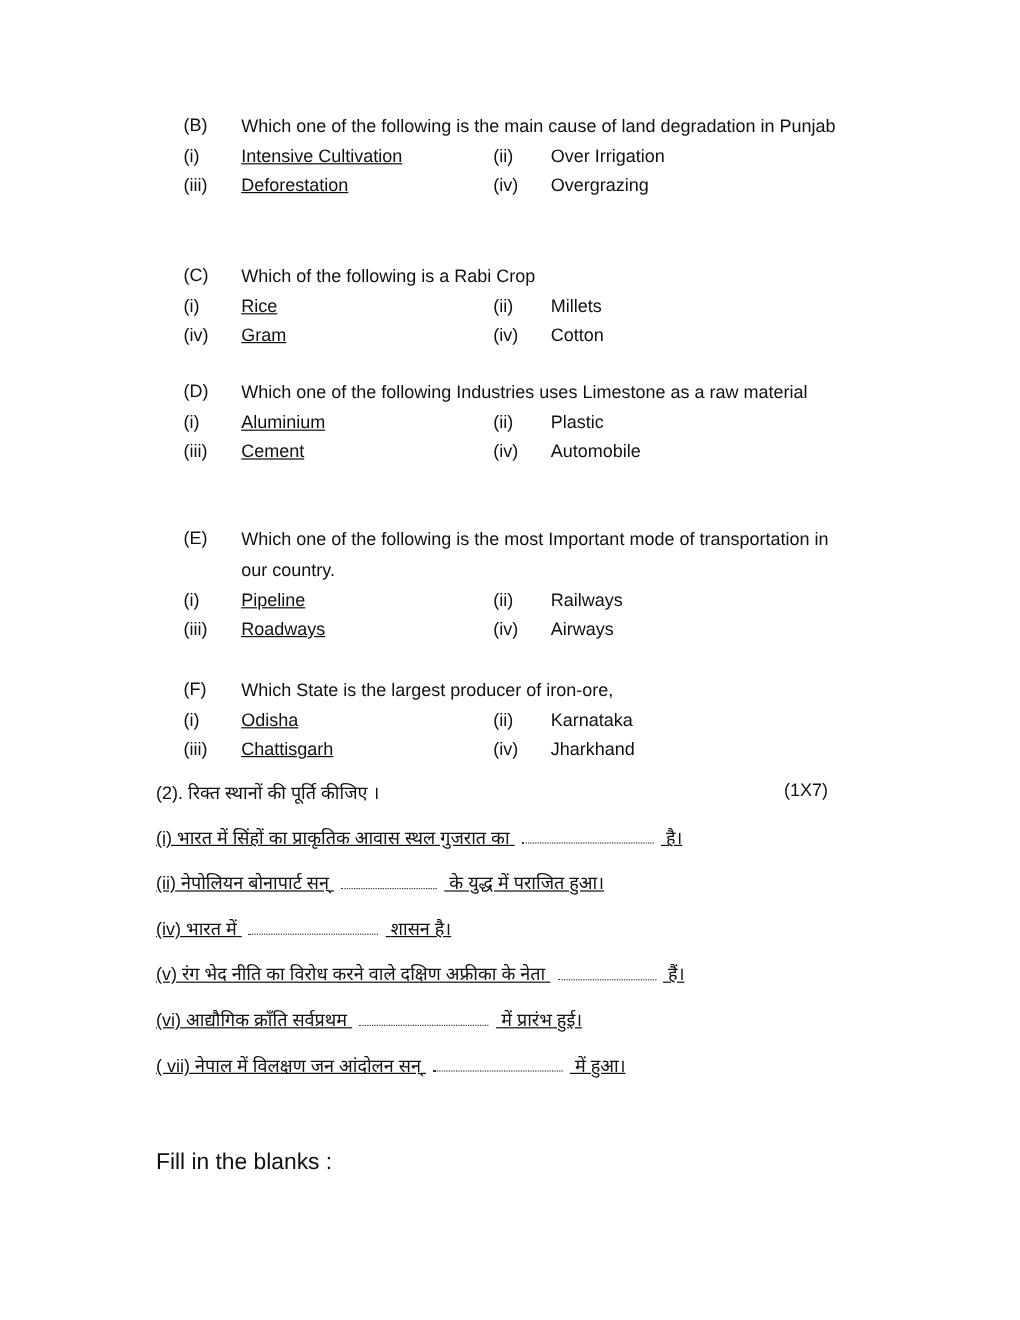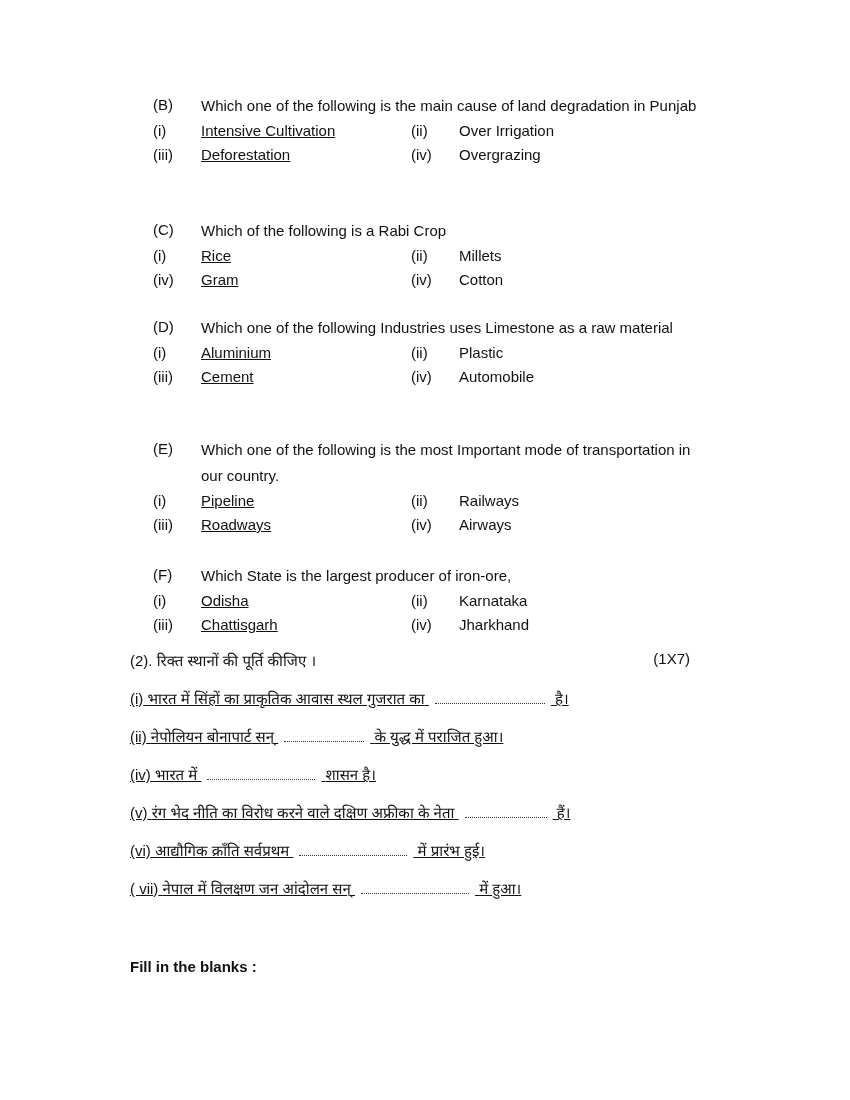--- a/index.html
+++ b/index.html
@@ -78,22 +78,22 @@
       display: inline-block;
       border-bottom: 1px dotted #333;
       height: 14px;
       margin: 0 6px;
       vertical-align: baseline;
     }
     .fill-label {
       position: absolute;
       left: 130px;
       top: 958px;
-      font-size: 15px;
-      font-weight: bold;
+      font-size: 19px;
+      font-weight: normal;
     }
   </style>
 </head>
 <body>
 
 <div class="page">
 
   <div class="mcq" style="top:93px;">
     <div class="qrow">
       <span class="qlabel">(B)</span>

